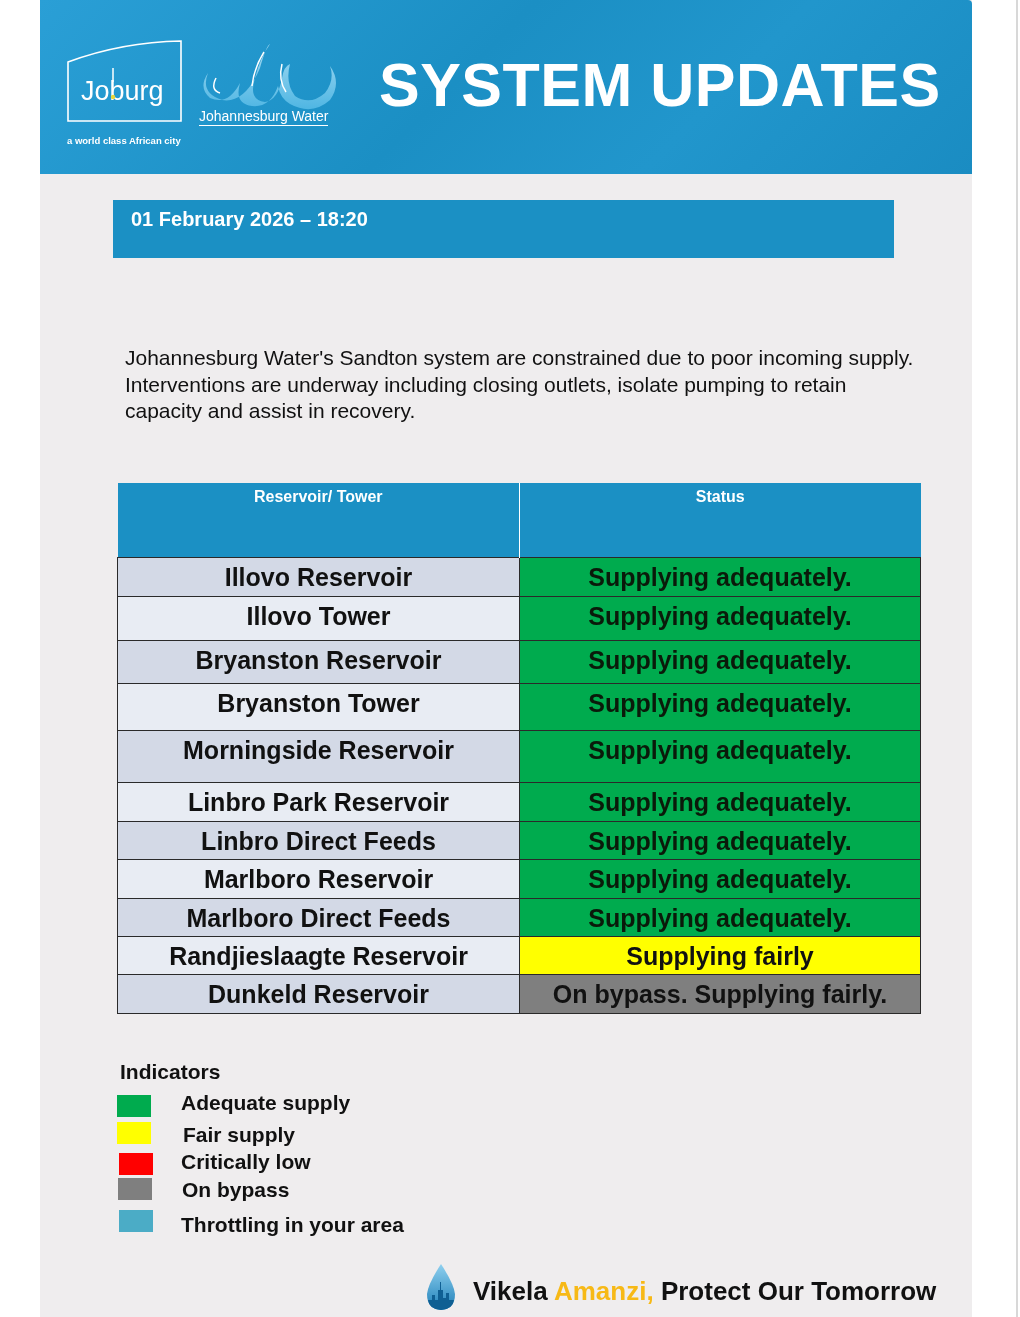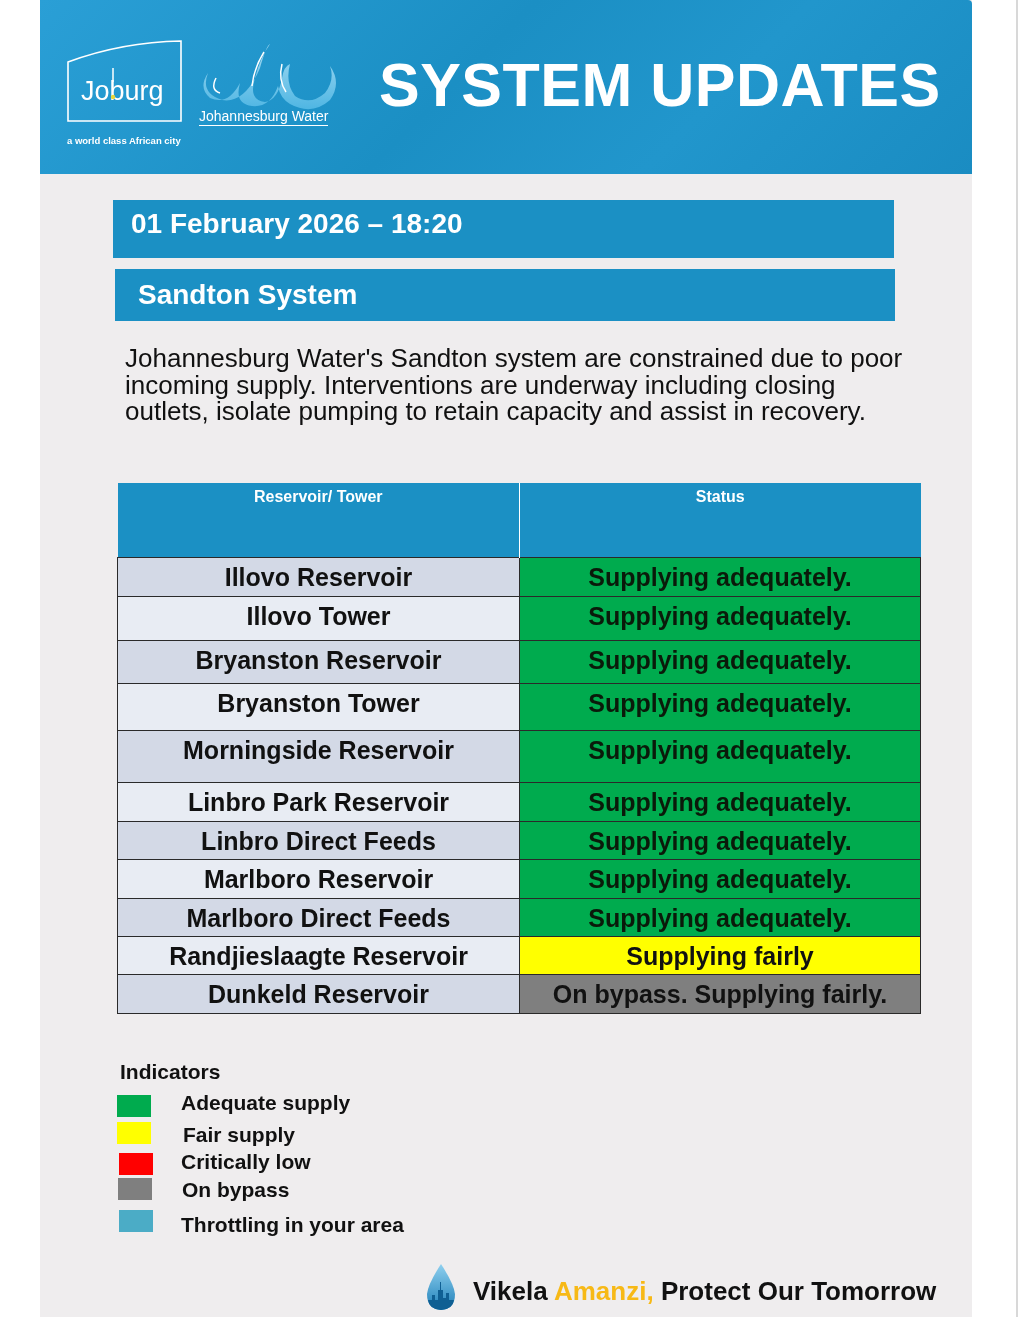--- a/index.html
+++ b/index.html
@@ -24,24 +24,24 @@
       position: absolute; left: 159px; top: 108px; color: #ffffff; font-size: 14px;
       border-bottom: 1.5px solid #ffffff; padding-bottom: 1px; white-space: nowrap;
     }
     .main-title {
       position: absolute; left: 339px; top: 55px; color: #ffffff; font-size: 61px; font-weight: bold;
       letter-spacing: 0.5px; white-space: nowrap; line-height: 1;
     }
     .bar {
       position: absolute; background: #1b90c4; color: #ffffff; font-weight: bold;
     }
-    .date-bar { left: 73px; top: 200px; width: 781px; height: 58px; font-size: 28px; padding: 8px 0 0 18px; }
+    .date-bar { left: 73px; top: 200px; width: 781px; height: 58px; font-size: 20px; padding: 8px 0 0 18px; }
     .system-bar { left: 75px; top: 269px; width: 780px; height: 52px; font-size: 28px; padding: 10px 0 0 23px; }
     .intro {
-      position: absolute; left: 85px; top: 345px; width: 790px; font-size: 26px; line-height: 26.5px; color: #111111;
+      position: absolute; left: 85px; top: 345px; width: 790px; font-size: 21px; line-height: 26.5px; color: #111111;
     }
     table.status {
       position: absolute; left: 77px; top: 483px; width: 804px; border-collapse: collapse;
     }
     table.status th {
       background: #1b90c4; color: #ffffff; font-size: 16px; font-weight: bold; height: 74px;
       vertical-align: top; padding-top: 5px; text-align: center; border-right: 1px solid #ffffff;
     }
     table.status th:last-child { border-right: none; }
     table.status td {
@@ -88,21 +88,20 @@
       <path d="M16,40 Q10,52 20,55" stroke="#ffffff" stroke-width="1.5" fill="none"></path>
       <path d="M64,14 Q54,30 52,48" stroke="#ffffff" stroke-width="1.5" fill="none"></path>
       <path d="M82,26 Q78,42 86,54" stroke="#ffffff" stroke-width="1.5" fill="none"></path>
     </svg>
     <div class="jw-name">Johannesburg Water</div>
 
     <div class="main-title">SYSTEM UPDATES</div>
   </div>
 
   <div class="bar date-bar">01 February 2026 – 18:20</div>
-  <div class="bar system-bar">Sandton System</div>
 
   <p class="intro">Johannesburg Water's Sandton system are constrained due to poor incoming supply. Interventions are underway including closing outlets, isolate pumping to retain capacity and assist in recovery.</p>
 
   <table class="status">
     <thead>
       <tr>
         <th>Reservoir/ Tower</th>
         <th>Status</th>
       </tr>
     </thead>

